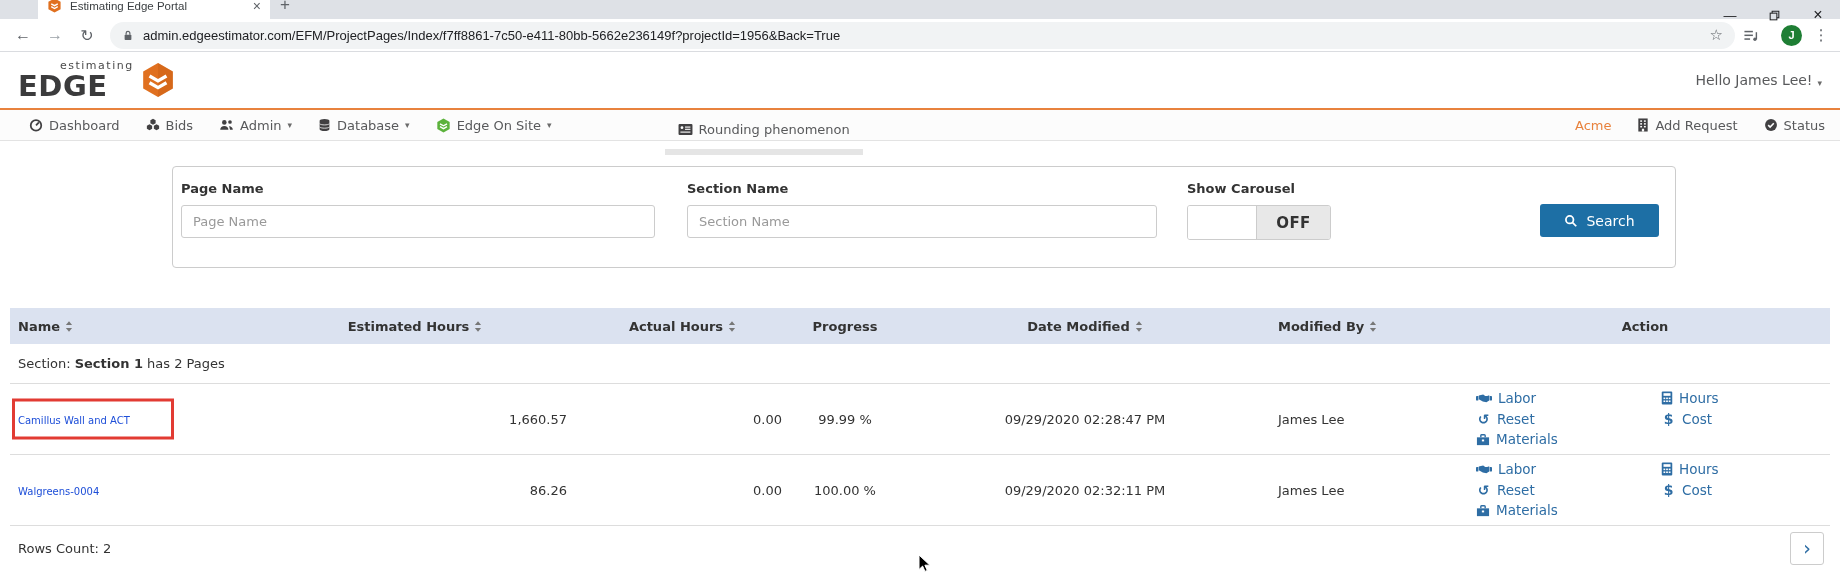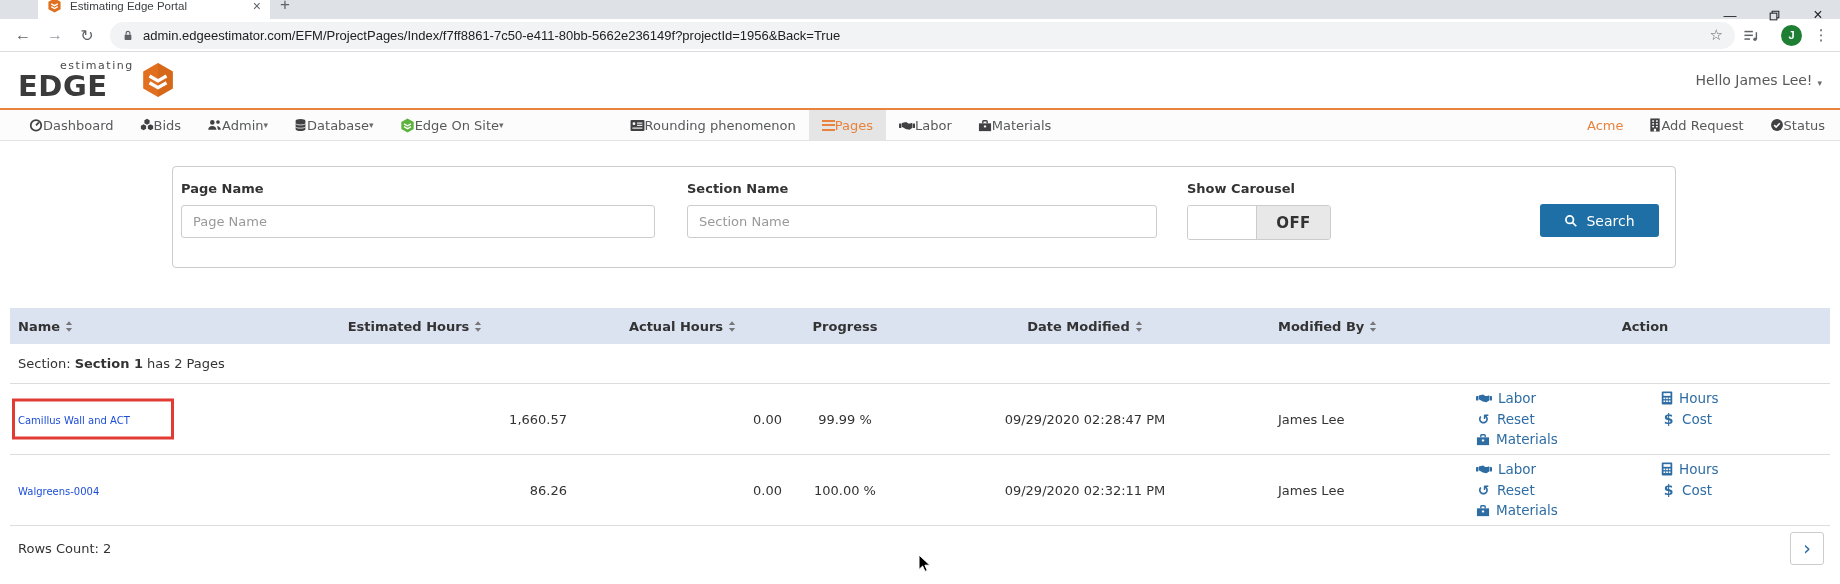--- a/index.html
+++ b/index.html
@@ -63,23 +63,23 @@
   .greeting { margin-left: auto; font-size: 14px; color: #58595b; display: flex; align-items: flex-end; gap: 5px; }
   .caret { font-size: 9px; color: #6b6b6b; }
 
   
   .navbar {
     height: 31px; background: #fcfcfc; border-bottom: 1px solid #e3e3e3;
     display: flex; align-items: stretch; font-size: 13px; color: #58595b;
     padding-left: 16px;
   }
   .nav-group { display: flex; align-items: stretch; }
-  .nav-center { margin-left: 100px; }
+  .nav-center { margin-left: 100px; flex-direction: column; }
   .nav-right { margin-left: auto; padding-right: 2px; }
-  .nav-item { display: flex; align-items: center; padding: 12px 13px; white-space: nowrap; cursor: default; }
+  .nav-item { display: flex; align-items: center; gap: 6px; padding: 12px 13px; white-space: nowrap; cursor: default; }
   .nav-item svg { flex: none; }
   .nav-item.active { background: #e5e5e5; color: #e8823d; }
   .nav-item.active .bars i { background: #e8823d; }
   .nav-item.acme { color: #e8823d; }
   .bars { display: inline-flex; flex-direction: column; gap: 2.5px; }
   .bars i { width: 13px; height: 2px; background: #58595b; display: block; }
 
   
   .content { position: absolute; top: 155px; left: 0; right: 0; bottom: 0; background: #fff; }
 

